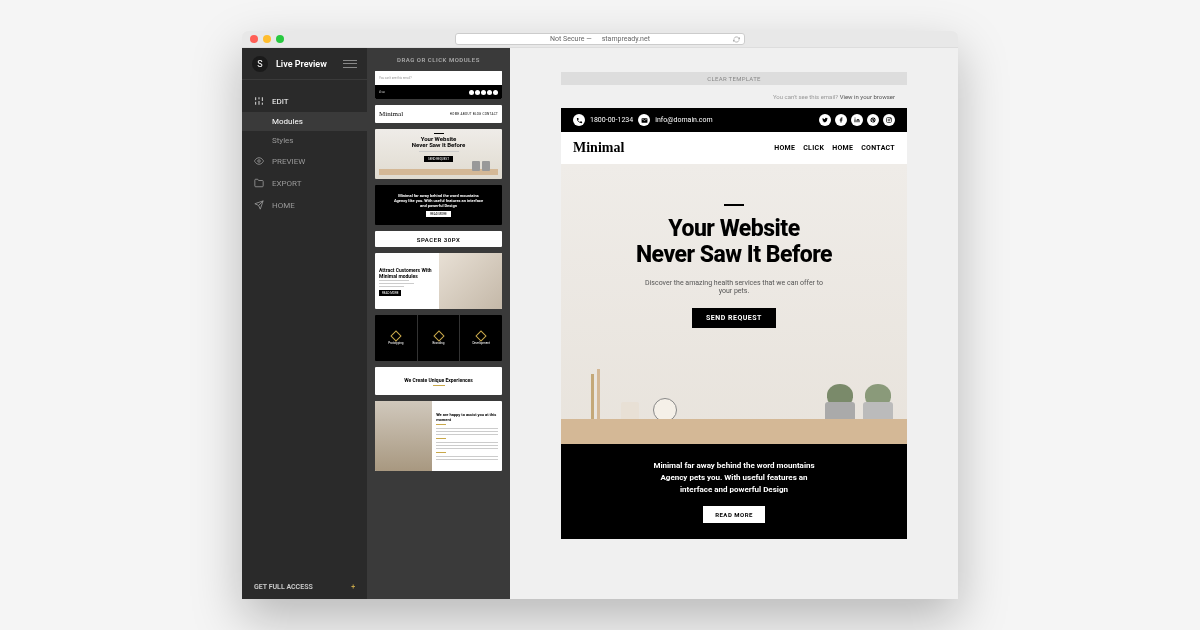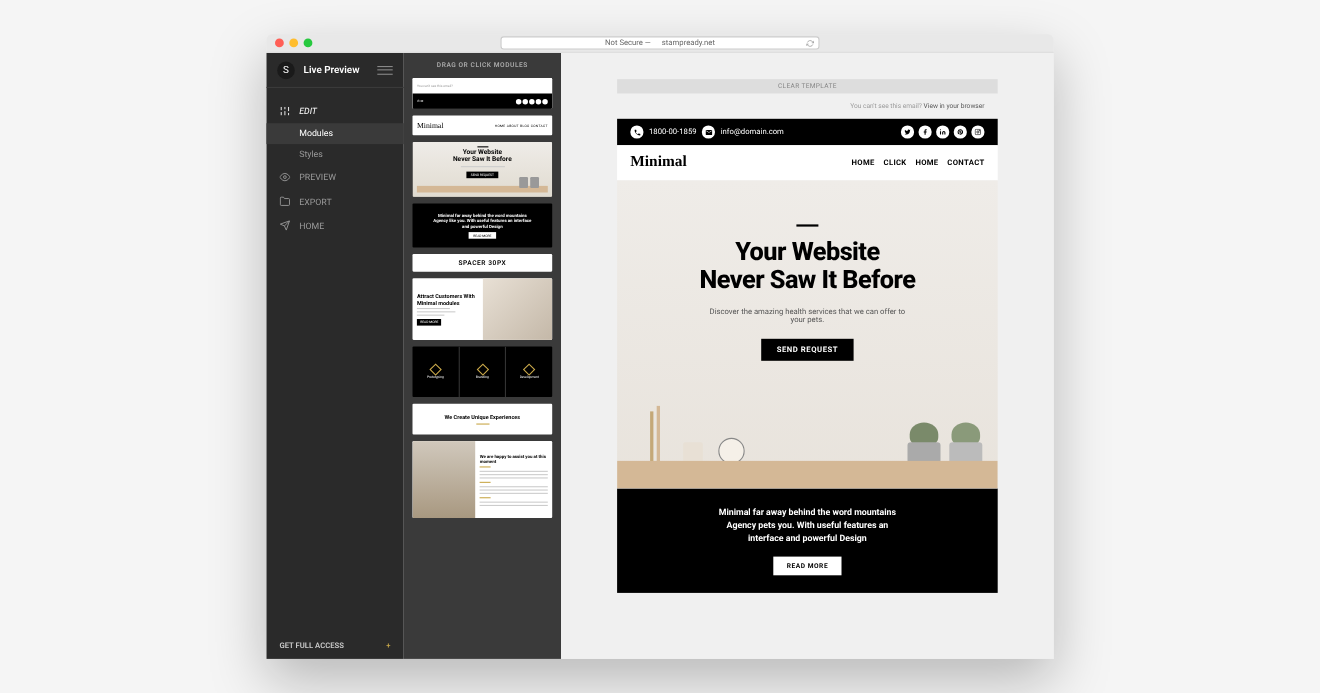--- a/index.html
+++ b/index.html
@@ -14,21 +14,21 @@
   .content { flex:1; display:flex; background:#ececec; overflow:hidden; }
   
   .sidebar { width:125px; background:#2a2a2a; color:#ccc; display:flex; flex-direction:column; font-size:8px; }
   .sb-top { height:32px; display:flex; align-items:center; padding:0 10px; gap:8px; border-bottom:1px solid #3a3a3a;}
   .sb-logo { width:16px; height:16px; background:#1a1a1a; border-radius:50%; display:flex; align-items:center; justify-content:center; font-size:9px; color:#fff;}
   .sb-title { font-size:9px; color:#fff; font-weight:600; flex:1;}
   .sb-menu-icon { width:14px; height:8px; display:flex; flex-direction:column; justify-content:space-between;}
   .sb-menu-icon span{height:1px;background:#888;}
   .sb-nav { flex:1; padding-top:10px;}
   .sb-item { padding:6px 12px; display:flex; align-items:center; gap:8px; color:#999; cursor:pointer;}
-  .sb-item.active { color:#fff;font-style:italic;}
+  .sb-item.active { color:#fff;}
   .sb-item .ic { width:10px; height:10px; display:flex; align-items:center; justify-content:center;}
   .sb-sub { padding:5px 12px 5px 30px; color:#999; cursor:pointer; font-size:8px;}
   .sb-sub.active { background:#3a3a3a; color:#fff;}
   .sb-footer { padding:8px;}
   .buy-btn { background:#6fd6bb; color:#222; text-align:center; padding:8px 0; font-size:7px; font-weight:600; letter-spacing:.5px; cursor:pointer;}
   .access { padding:8px 12px; display:flex; justify-content:space-between; align-items:center; font-size:7px; color:#ccc; font-weight:600;}
   .access .plus{color:#c9a84a;}
   
   .modpanel { width:143px; background:#3a3a3a; overflow-y:auto; padding:0 8px 8px;}
   .modpanel::-webkit-scrollbar{width:0;}
@@ -279,21 +279,21 @@
         <div class="browser-view">
           <span>You can't see this email?</span>
           <a>View in your browser</a>
         </div>
         <div class="topbar">
           <div class="circ">
             <svg width="7" height="7" viewBox="0 0 24 24" fill="#000">
                 <path d="M6.62 10.79a15.05 15.05 0 006.59 6.59l2.2-2.2a1 1 0 011-.24 11.36 11.36 0 003.56.57 1 1 0 011 1V20a1 1 0 01-1 1A17 17 0 013 4a1 1 0 011-1h3.49a1 1 0 011 1 11.36 11.36 0 00.57 3.56 1 1 0 01-.24 1z"></path>
               </svg>
           </div>
-          <span>1800-00-1859</span>
+          <span>1800-00-1234</span>
           <div class="circ">
             <svg width="7" height="7" viewBox="0 0 24 24" fill="#000">
                 <path d="M20 4H4a2 2 0 00-2 2v12a2 2 0 002 2h16a2 2 0 002-2V6a2 2 0 00-2-2zm0 4l-8 5-8-5V6l8 5 8-5z"></path>
               </svg>
           </div>
           <span>info@domain.com</span>
           <div class="socials">
             <div class="circ">
                 <svg width="6" height="6" viewBox="0 0 24 24" fill="#000">
                   <path d="M23 3a10.9 10.9 0 01-3.14 1.53 4.48 4.48 0 00-7.86 3v1A10.66 10.66 0 013 4s-4 9 5 13a11.64 11.64 0 01-7 2c9 5 20 0 20-11.5a4.5 4.5 0 00-.08-.83A7.72 7.72 0 0023 3z"></path>

